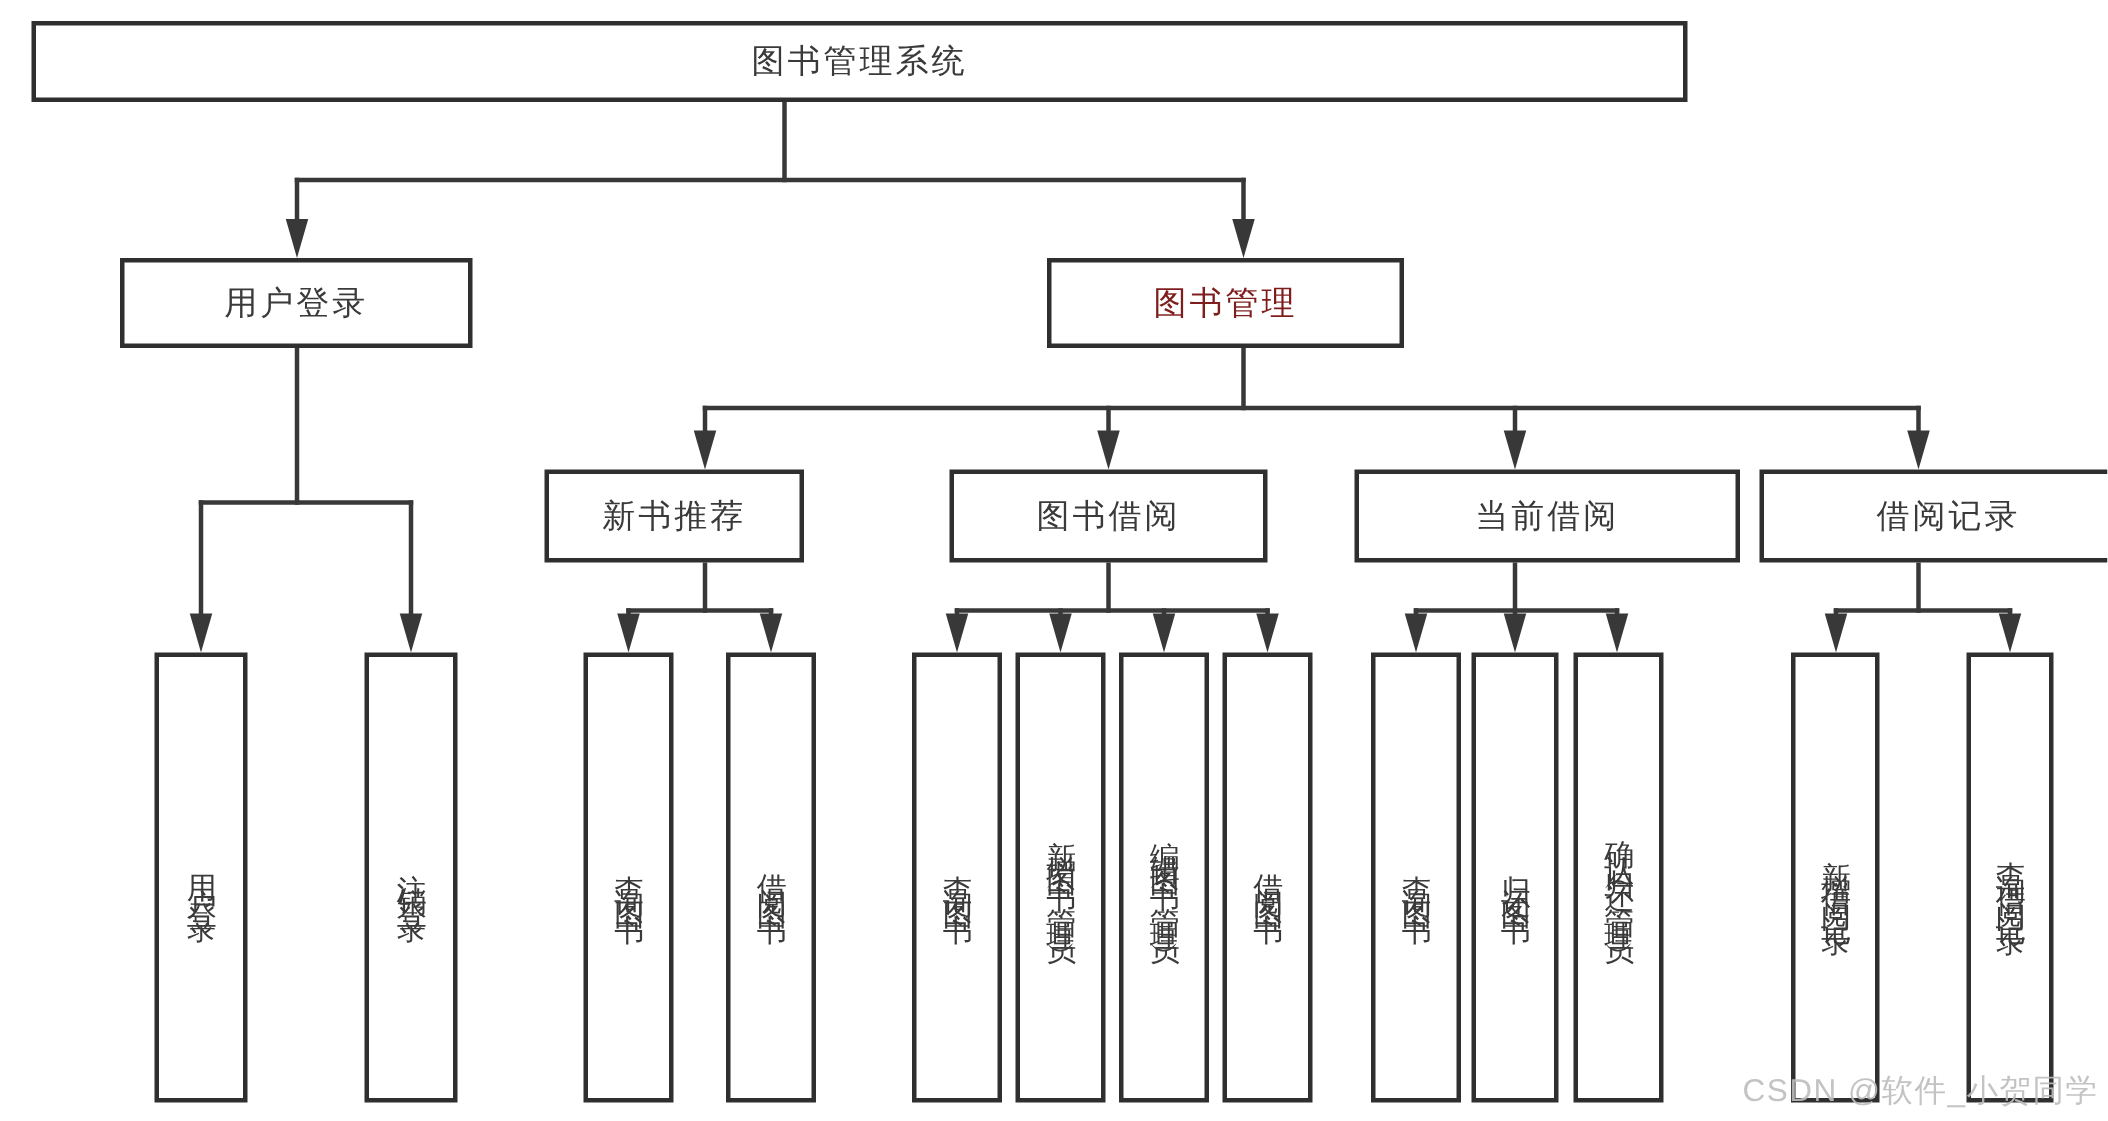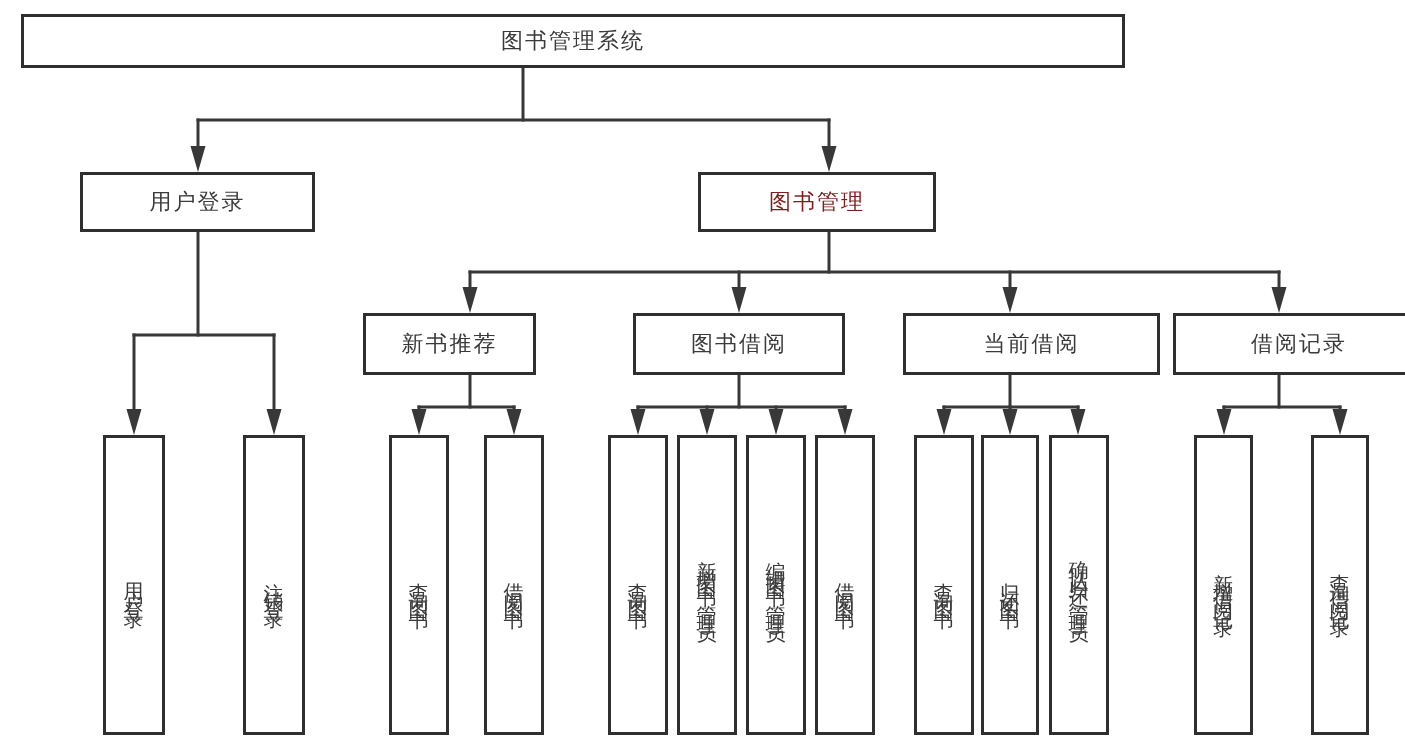--- a/index.html
+++ b/index.html
@@ -120,13 +120,14 @@
       <div class="node vertical" style="left: 608px; top: 435px; width: 60px; height: 300px; border-color: rgb(47, 47, 47); color: rgb(58, 58, 58);">查询图书</div>
       <div class="node vertical" style="left: 677px; top: 435px; width: 60px; height: 300px; border-color: rgb(47, 47, 47); color: rgb(58, 58, 58);">新增图书（管理员）</div>
       <div class="node vertical" style="left: 746px; top: 435px; width: 60px; height: 300px; border-color: rgb(47, 47, 47); color: rgb(58, 58, 58);">编辑图书（管理员）</div>
       <div class="node vertical" style="left: 815px; top: 435px; width: 60px; height: 300px; border-color: rgb(47, 47, 47); color: rgb(58, 58, 58);">借阅图书</div>
       <div class="node vertical" style="left: 914px; top: 435px; width: 60px; height: 300px; border-color: rgb(47, 47, 47); color: rgb(58, 58, 58);">查询图书</div>
       <div class="node vertical" style="left: 981px; top: 435px; width: 58px; height: 300px; border-color: rgb(47, 47, 47); color: rgb(58, 58, 58);">归还图书</div>
       <div class="node vertical" style="left: 1049px; top: 435px; width: 60px; height: 300px; border-color: rgb(47, 47, 47); color: rgb(58, 58, 58);">确认归还（管理员）</div>
       <div class="node vertical" style="left: 1194px; top: 435px; width: 59px; height: 300px; border-color: rgb(47, 47, 47); color: rgb(58, 58, 58);">新增借阅记录</div>
       <div class="node vertical" style="left: 1311px; top: 435px; width: 58px; height: 300px; border-color: rgb(47, 47, 47); color: rgb(58, 58, 58);">查询借阅记录</div>
     </div>
+  <div class="watermark">CSDN @软件_小贺同学</div>
 </div>
 
 </body></html>

